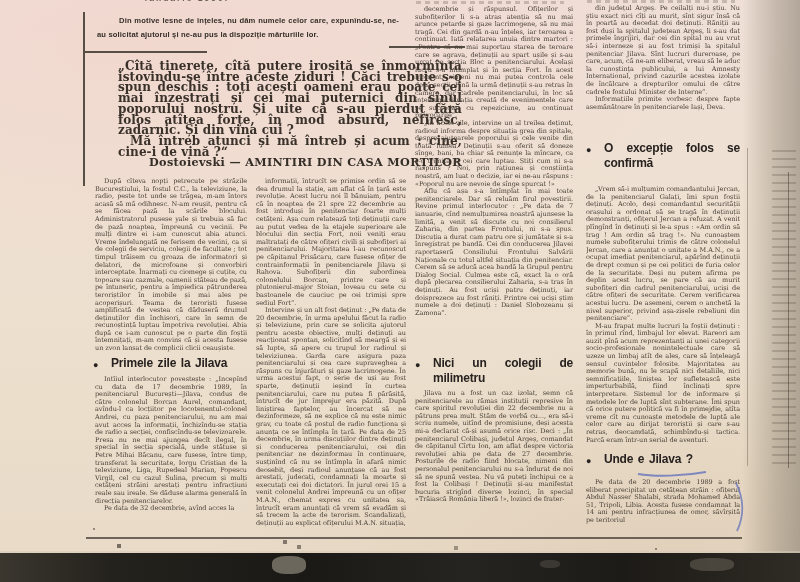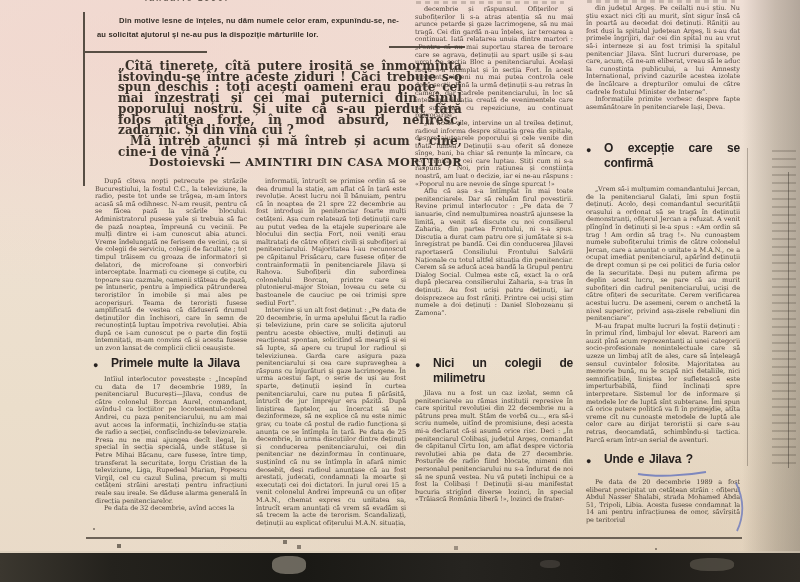--- a/index.html
+++ b/index.html
@@ -62,34 +62,34 @@
   <div class="top-frag">
     <span>— ianuarie 1990.</span>
   </div>
 
   <div class="rule" style="left:83px;top:12px;width:2px;height:174px;"></div>
   <div class="rule" style="left:83px;top:51px;width:124px;height:2px;"></div>
   <div class="rule" style="left:389px;top:46px;width:76px;height:2px;"></div>
   <div class="rule" style="left:86px;top:537px;width:656px;height:2px;opacity:.85;"></div>
   <div class="rule" style="left:747px;top:148px;width:1px;height:318px;opacity:.4;"></div>
 
-  <div class="intro-note">Din motive lesne de înțeles, nu dăm numele celor eram, expunîndu-se, ne-au solicitat ajutorul și ne-au pus la dispoziție mărturiile lor.</div>
+  <div class="intro-note">Din motive lesne de înțeles, nu dăm numele celor care, expunîndu-se, ne-au solicitat ajutorul și ne-au pus la dispoziție mărturiile lor.</div>
 
   <div class="epigraph">
     <p>„Cîtă tinerețe, cîtă putere irosită se înmormînta istovindu-se între aceste ziduri ! Căci trebuie s-o spun deschis : toți acești oameni erau poate cei mai înzestrați și cei mai puternici din sînul poporului nostru. Și uite că s-au pierdut fără folos atîtea forțe, în mod absurd, nefiresc, zadarnic. Și din vina cui ?</p>
     <p class="ind">Mă întreb atunci și mă întreb și acum : cine, cine-i de vină ?“</p>
   </div>
   <div class="attribution">Dostoievski — AMINTIRI DIN CASA MORȚILOR</div>
 
   <div class="col" style="left:95px;top:178px;width:152px;height:176px;">
       <p>După cîteva nopți petrecute pe străzile Bucureștiului, la fostul C.C., la televiziune, la radio, peste tot unde se trăgea, m-am întors acasă să mă odihnesc. N-am reușit, pentru că se făcea pază la scările blocului. Administratorul pusese yale și trebuia să fac de pază noaptea, împreună cu vecinii. Pe mulți dintre ei i-am cunoscut abia atunci. Vreme îndelungată ne ferisem de vecini, ca și de colegii de serviciu, colegii de facultate ; tot timpul trăisem cu groaza de informatori și delatori, de microfoane și convorbiri interceptate. Înarmați cu ciomege și cuțite, cu topoare sau cazmale, oamenii stăteau de pază, pe întuneric, pentru a împiedica pătrunderea teroriștilor în imobile și mai ales pe acoperișuri. Teama de teroriști fusese amplificată de vestea că dăduseră drumul deținuților din închisori, care în semn de recunoștință luptau împotriva revoluției. Abia după ce i-am cunoscut pe o parte din foștii întemnițați, m-am convins că și acesta fusese un zvon lansat de complicii clicii ceaușiste.</p>
     </div>
   <div class="head" style="left:93px;top:356px;width:162px;">
     <span class="bullet">●</span>
-    <span class="htxt">Primele multe la Jilava</span>
+    <span class="htxt">Primele zile la Jilava</span>
   </div>
   <div class="col" style="left:95px;top:376px;width:152px;height:158px;">
       <p>Întîiul interlocutor povestește : „Începînd cu data de 17 decembrie 1989, în penitenciarul București—Jilava, condus de către colonelul Borcan Aurel, comandant, avîndu-l ca locțiitor pe locotenentul-colonel Andrei, cu paza penitenciarului, nu am mai avut acces la informații, închizîndu-se stația de radio a secției, confiscîndu-se televizoarele. Presa nu ne mai ajungea decît ilegal, în special în secția specială, unde stătuse și Petre Mihai Băcanu, care fusese, între timp, transferat la securitate, Iorgu Cristian de la televiziune, Liga, Rupedeal Marian, Popescu Virgil, cel cu cazul Sulina, precum și mulți cetățeni străini arestați pentru infracțiuni reale sau ireale. Se dăduse alarma generală în direcția penitenciarelor.</p>
       <p>Pe data de 32 decembrie, avînd acces la</p>
     </div>
 
   <div class="col" style="left:256px;top:178px;width:150px;height:366px;">
       <p>informații, întrucît se primise ordin să se dea drumul la stație, am aflat că în țară este revoluție. Acest lucru noi îl bănuiam, pentru că în noaptea de 21 spre 22 decembrie au fost introduși în penitenciar foarte mulți cetățeni. Așa cum relatează toți deținuții care au putut vedea de la etajele superioare ale blocului din secția Fort, noii veniți erau maltratați de către ofițeri civili și subofițeri ai penitenciarului. Majoritatea l-au recunoscut pe căpitanul Prisăcaru, care fusese ofițer de contrainformații în penitenciarele Jilava și Rahova. Subofițerii din subordinea colonelului Borcan, printre care și plutonierul-major Stoian, loveau cu sete cu bastoanele de cauciuc pe cei trimiși spre sediul Fort”.</p>
       <p>Intervine și un alt fost deținut : „Pe data de 20 decembrie, în urma apelului făcut la radio și televiziune, prin care se solicita ajutorul pentru aceste obiective, mulți deținuți au reacționat spontan, solicitînd să meargă și ei să lupte, să apere cu trupul lor radioul și televiziunea. Garda care asigura paza penitenciarului și cea care supraveghea a răspuns cu înjurături și gaze lacrimogene. În urma acestui fapt, o serie de uși au fost sparte, deținuții ieșind în curtea penitenciarului, care nu putea fi părăsită, întrucît de jur împrejur era păzită. După liniștirea faptelor, au încercat să ne dezinformeze, să ne explice că nu este nimic grav, cu toate că postul de radio funcționa și anunța ce se întîmpla în țară. Pe data de 25 decembrie, în urma discuțiilor dintre deținuți și conducerea penitenciarului, cei din penitenciar ne dezinformau în continuare, susținînd că nu se întîmpla în afară nimic deosebit, deși radioul anunțase că au fost arestați, judecați, condamnați la moarte și executați cei doi dictatori. În jurul orei 15 a venit colonelul Andrei împreună cu un ofițer M.A.N., chemat expres cu unitatea sa, întrucît eram anunțați că vrem să evadăm și să trecem la acte de terorism. Scandalizați, deținuții au explicat ofițerului M.A.N. situația,</p>
     </div>
@@ -108,21 +108,21 @@
       <p>Jilava nu a fost un caz izolat, semn că penitenciarele au rămas instituții represive în care spiritul revoluției din 22 decembrie nu a pătruns prea mult. Stăm de vorbă cu..., era să-i scriu numele, uitînd de promisiune, deși acesta mi-a declarat că-și asumă orice risc. Deci : „În penitenciarul Colibași, județul Argeș, comandat de căpitanul Cîrtu Ion, am aflat despre victoria revoluției abia pe data de 27 decembrie. Posturile de radio fiind blocate, nimeni din personalul penitenciarului nu s-a îndurat de noi să ne spună vestea. Nu vă puteți închipui ce a fost la Colibași ! Deținuții și-au manifestat bucuria strigînd diverse lozinci, în special «Trăiască România liberă !», lozinci de frater-</p>
     </div>
 
   <div class="cut-line" style="left:587px;top:0;width:148px;"></div>
   <div class="col" style="left:586px;top:5px;width:154px;height:133px;">
       <p>din județul Argeș. Pe ceilalți nu-i știu. Nu știu exact nici cîți au murit, sînt sigur însă că în poartă au decedat doi deținuți. Răniții au fost duși la spitalul județean Argeș, li s-au dat primele îngrijiri, dar cei din spital nu au vrut să-i interneze și au fost trimiși la spitalul penitenciar Jilava. Sînt lucruri dureroase, pe care, acum, că ne-am eliberat, vreau să le aduc la cunoștința publicului, a lui Amnesty International, privind cazurile acestea izolate de încălcare a drepturilor omului de către cadrele fostului Minister de Interne”.</p>
       <p>Informațiile primite vorbesc despre fapte asemănătoare în penitenciarele Iași, Deva.</p>
     </div>
   <div class="head" style="left:586px;top:141px;width:154px;">
     <span class="bullet">●</span>
-    <span class="htxt">O excepție care se confirmă</span>
+    <span class="htxt">O excepție folos se confirmă</span>
   </div>
   <div class="col" style="left:586px;top:186px;width:154px;height:260px;">
       <p>„Vrem să-i mulțumim comandantului Jercan, de la penitenciarul Galați, îmi spun foștii deținuți. Acolo, deși comandantul securității orașului a ordonat să se tragă în deținuții demonstranți, ofițerul Jercan a refuzat. A venit plîngînd în deținuți și le-a spus : «Am ordin să trag ! Am ordin să trag !». Nu cunoaștem numele subofițerului trimis de către colonelul Jercan, care a anunțat o unitate a M.A.N., ce a ocupat imediat penitenciarul, apărînd deținuții de drept comun și pe cei politici de furia celor de la securitate. Deși nu putem afirma pe deplin acest lucru, se pare că au murit subofițeri din cadrul penitenciarului, uciși de către ofițeri de securitate. Cerem verificarea acestui lucru. De asemeni, cerem o anchetă la nivel superior, privind așa-zisele rebeliuni din penitenciare”.</p>
       <p>M-au frapat multe lucruri la foștii deținuți : în primul rînd, limbajul lor elevat. Rareori am auzit pînă acum reprezentanți ai unei categorii socio-profesionale nonintelectuale care să uzeze un limbaj atît de ales, care să înțeleagă sensul cuvintelor folosite. Majoritatea au memorie bună, nu le scapă nici detaliile, nici semnificațiile, liniștea lor sufletească este imperturbabilă, fiind înclinați spre interpretare. Sistemul lor de informare și metodele lor de luptă sînt subterane. Îmi spun că orice putere politică va fi în primejdie, atîta vreme cît nu cunoaște metodele de luptă ale celor care au dirijat teroriștii și care s-au retras, deocamdată, schimbîndu-și tactica. Parcă eram într-un serial de aventuri.</p>
     </div>
   <div class="head" style="left:586px;top:452px;width:154px;">
     <span class="bullet">●</span>
     <span class="htxt">Unde e Jilava ?</span>
   </div>
   <div class="col" style="left:586px;top:479px;width:154px;height:57px;">

